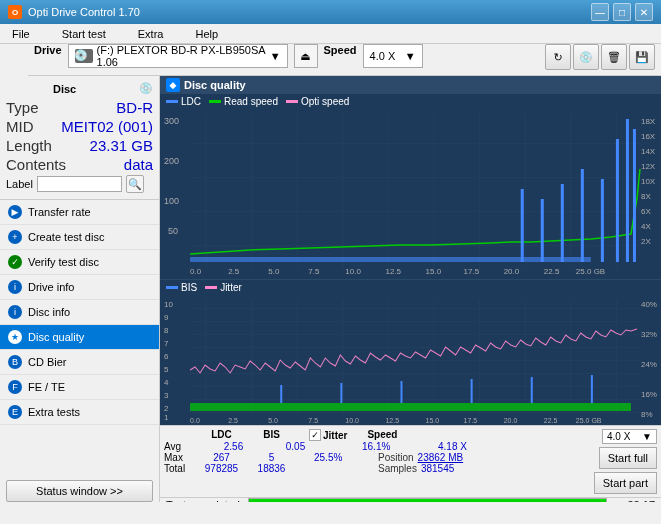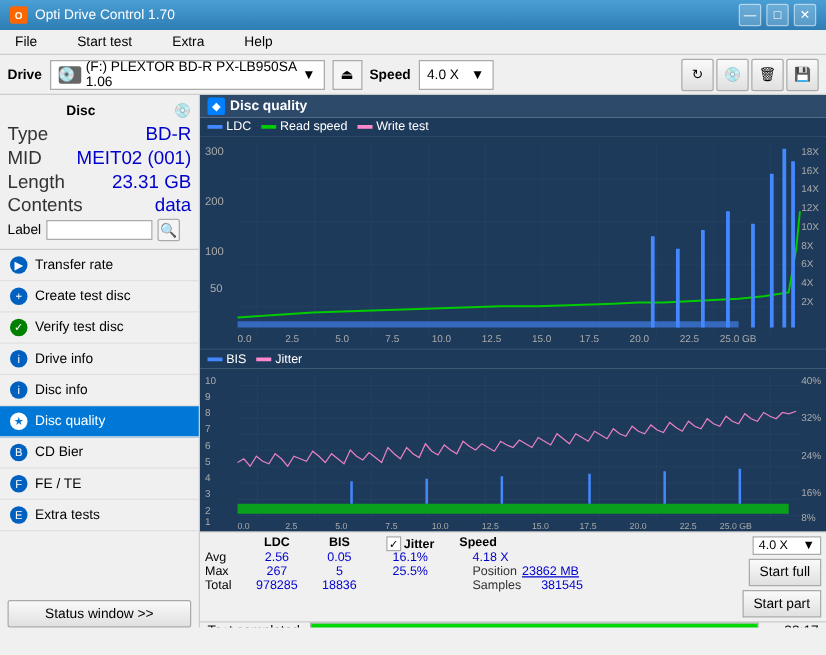--- a/index.html
+++ b/index.html
@@ -10,21 +10,21 @@
     .titlebar-left { display: flex; align-items: center; gap: 6px; font-size: 11px; }
     .titlebar-icon { width: 14px; height: 14px; background: #ff6600; border-radius: 2px; display: flex; align-items: center; justify-content: center; color: white; font-size: 8px; font-weight: bold; }
     .titlebar-buttons { display: flex; gap: 4px; }
     .titlebar-btn { width: 18px; height: 18px; border: 1px solid rgba(255,255,255,0.5); background: rgba(255,255,255,0.2); color: white; font-size: 10px; display: flex; align-items: center; justify-content: center; cursor: pointer; border-radius: 2px; }
 
     
     .menubar { background: #f0f0f0; height: 20px; display: flex; align-items: center; padding: 0 4px; border-bottom: 1px solid #ccc; gap: 16px; }
     .menubar-item { padding: 2px 8px; font-size: 11px; cursor: pointer; }
 
     
-    .drivebar { background: #f0f0f0; height: 32px; display: flex; align-items: center; padding: 0 6px; border-bottom: 1px solid #ccc; gap: 6px; }
+    .drivebar { background: #f0f0f0; height: 32px; display: flex; padding: 0 6px; border-bottom: 1px solid #ccc; gap: 6px; margin-left: 28px; }
     .drivebar-label { font-size: 11px; font-weight: bold; }
     .drive-selector { display: flex; align-items: center; gap: 4px; border: 1px solid #aaa; background: white; padding: 2px 6px; height: 24px; flex: 1; max-width: 220px; }
     .drive-selector-text { font-size: 11px; flex: 1; }
     .drive-icon { width: 18px; height: 14px; background: #666; border-radius: 2px; }
     .eject-btn { width: 24px; height: 24px; border: 1px solid #aaa; background: #f5f5f5; display: flex; align-items: center; justify-content: center; cursor: pointer; }
     .speed-label { font-size: 11px; font-weight: bold; }
     .speed-selector { border: 1px solid #aaa; background: white; padding: 2px 6px; height: 24px; font-size: 11px; width: 60px; display: flex; align-items: center; justify-content: space-between; }
     .toolbar-icons { display: flex; gap: 2px; margin-left: auto; }
     .toolbar-icon-btn { width: 26px; height: 26px; border: 1px solid #aaa; background: linear-gradient(to bottom, #fafafa, #e0e0e0); display: flex; align-items: center; justify-content: center; cursor: pointer; border-radius: 2px; }
 
@@ -203,21 +203,21 @@
       <div class="legend-item">
         <div class="legend-color blue"></div>
         <span>LDC</span>
       </div>
       <div class="legend-item">
         <div class="legend-color green"></div>
         <span>Read speed</span>
       </div>
       <div class="legend-item">
         <div class="legend-color pink"></div>
-        <span>Write test</span>
+        <span>Opti speed</span>
       </div>
     </div>
 
     <div style="height:170px; background:#1e3a5a; position:relative;">
       <svg width="100%" height="100%" viewBox="0 0 500 170" preserveAspectRatio="none">
 
         <defs>
           <pattern id="grid" width="45.5" height="34" patternUnits="userSpaceOnUse">
             <path d="M 45.5 0 L 0 0 0 34" fill="none" stroke="#2a4a6a" stroke-width="0.5"></path>
           </pattern>
@@ -340,21 +340,21 @@
           <div style="width:45px; text-align:center; font-weight:bold;">BIS</div>
           <div style="width:15px;"></div>
           <div style="display:flex;align-items:center;gap:2px;">
             <div style="width:12px;height:12px;border:1px solid #aaa;background:white;display:flex;align-items:center;justify-content:center;font-size:9px;">✓</div>
             <span style="font-weight:bold;">Jitter</span>
           </div>
           <div style="width:20px;"></div>
           <div style="font-weight:bold;">Speed</div>
         </div>
 
-        <div style="display:flex; gap:0; align-items:flex-end;">
+        <div style="display:flex; gap:12px; align-items:flex-end;">
           <div style="width:30px;">Avg</div>
           <div style="width:55px; text-align:center; color:#0000cc;">2.56</div>
           <div style="width:45px; text-align:center; color:#0000cc;">0.05</div>
           <div style="width:20px;"></div>
           <div style="color:#0000cc; width:60px;">16.1%</div>
           <div style="color:#0000cc; margin-left:4px;">4.18 X</div>
         </div>
 
         <div style="display:flex; gap:0; align-items:center;">
           <div style="width:30px;">Max</div>
@@ -366,21 +366,21 @@
           <div style="color:#0000cc; margin-left:4px;text-decoration:underline;">23862 MB</div>
         </div>
 
         <div style="display:flex; gap:0; align-items:center;">
           <div style="width:30px;">Total</div>
           <div style="width:55px; text-align:center; color:#0000cc;">978285</div>
           <div style="width:45px; text-align:center; color:#0000cc;">18836</div>
           <div style="width:20px;"></div>
           <div style="width:60px;"></div>
           <div style="color:#333; margin-left:4px;">Samples</div>
-          <div style="color:#0000cc; margin-left:16px;">381545</div>
+          <div style="color:#0000cc; margin-left:4px;">381545</div>
         </div>
       </div>
 
       <div style="display:flex;flex-direction:column;gap:3px;align-items:flex-end;">
         <div style="display:flex;align-items:center;gap:4px;">
           <div style="border:1px solid #aaa;background:white;padding:1px 4px;font-size:10px;min-width:55px;display:flex;align-items:center;justify-content:space-between;">
             <span>4.0 X</span>
             <span>▼</span>
           </div>
         </div>

